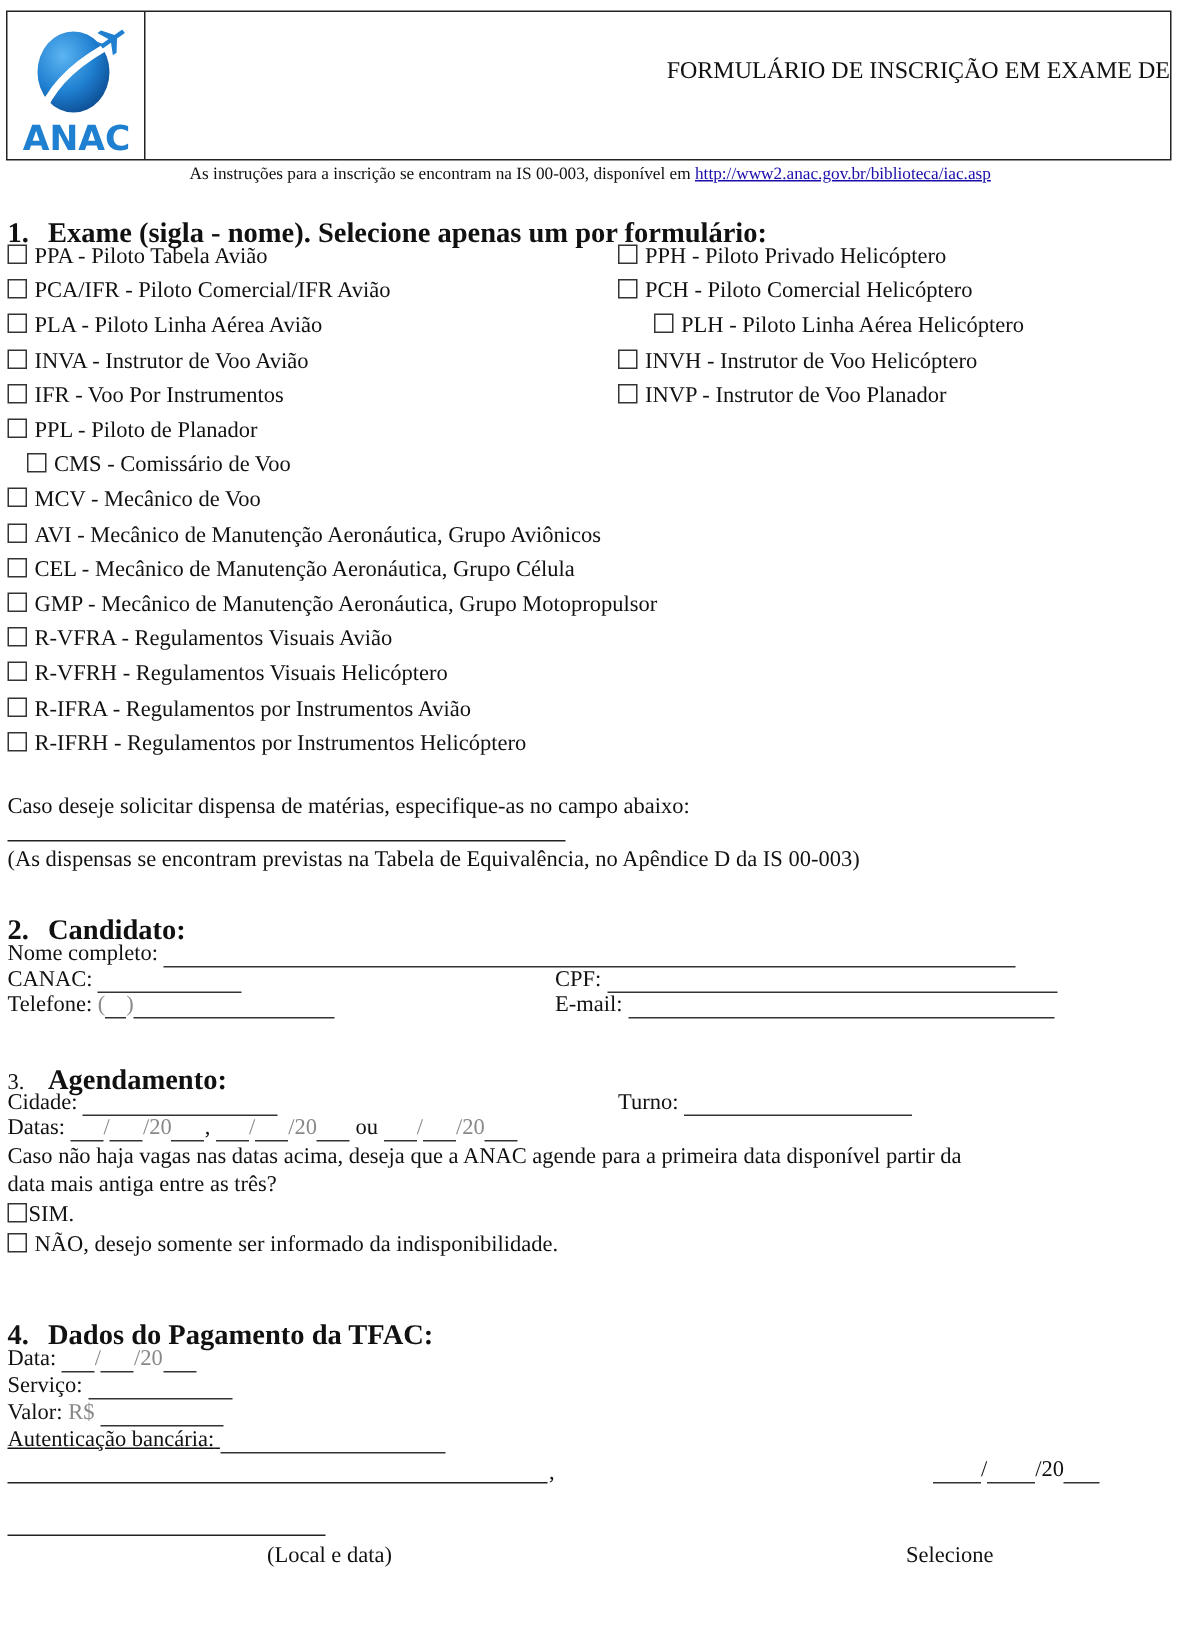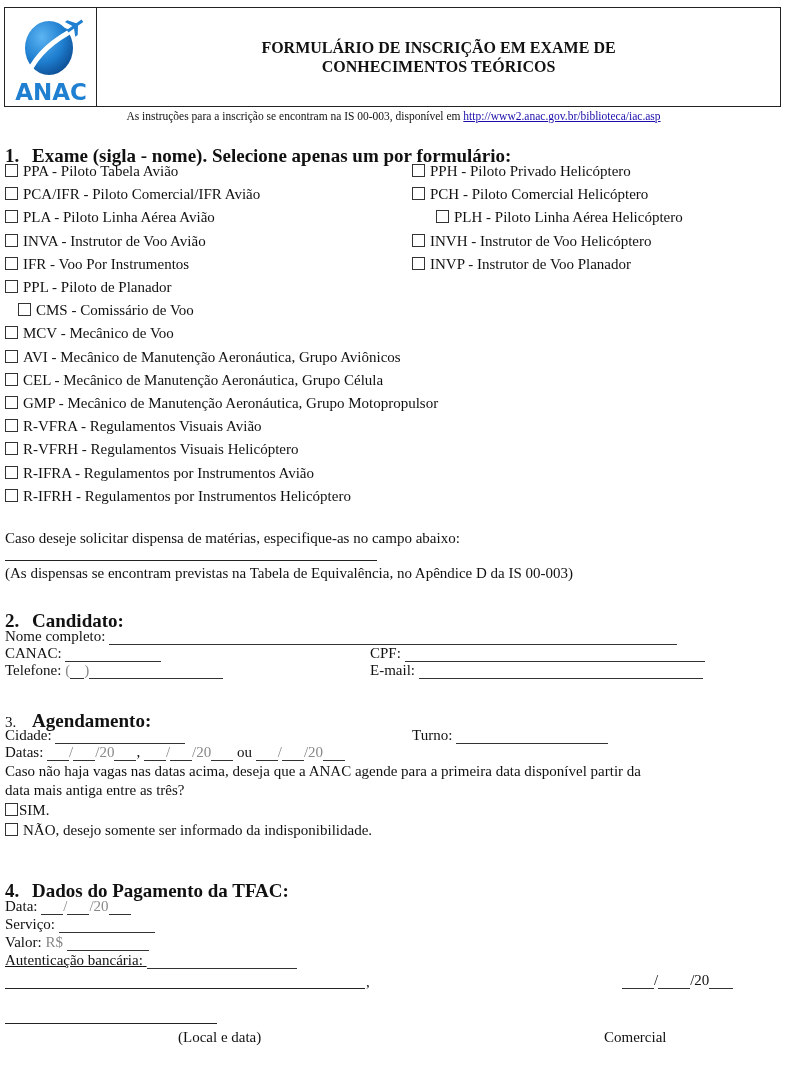--- a/index.html
+++ b/index.html
@@ -9,22 +9,22 @@
     color: #111; font-size: 15px;
   }
   .abs { position: absolute; white-space: nowrap; }
   .header-box {
     position: absolute; left: 4px; top: 7px; width: 775px; height: 98px;
     border: 1px solid #222; border-top-color: #222;
   }
   .header-box .divider { position: absolute; left: 91px; top: 0; width: 1px; height: 98px; background: #222; }
   .logo { position: absolute; left: 6px; top: 4px; width: 84px; height: 92px; }
   .title {
-    position: absolute; left: 92px; right: 0; top: 30px; text-align: center;
-    font-weight: bold; font-size: 16px; line-height: 19px;
+    position: absolute; left: 92px; right: 0; top: 30px; text-align: right;
+    font-weight: normal; font-size: 16px; line-height: 19px;
   }
   .instr { position: absolute; left: 0; width: 787px; top: 110px; text-align: center; font-size: 11.5px; }
   .instr a { color: #1a0dab; text-decoration: underline; }
   .sec-title { font-weight: bold; font-size: 19px; }
   .sec-num { display: inline-block; width: 27px; }
   .cb { display: inline-block; width: 11px; height: 11px; border: 1px solid #333; margin-right: 5px; vertical-align: -1px; }
   .item { font-size: 15px; }
   .line { display: inline-block; border-bottom: 1px solid #333; height: 14px; vertical-align: bottom; }
   .gray { color: #888; }
   .sig-text { font-size: 15px; }
@@ -49,21 +49,20 @@
         <rect x="-9" y="-1.5" width="18" height="3"></rect>
         <polygon points="-2,-1 3,-1 -3,-9 -6,-9"></polygon>
         <polygon points="-2,1 3,1 -3,9 -6,9"></polygon>
         <polygon points="-9,-1 -7,-1 -10,-5 -11,-5"></polygon>
       </g>
       <text x="40" y="88" text-anchor="middle" font-family="'DejaVu Sans', sans-serif" font-weight="bold" font-size="23" fill="#1f7fd0">ANAC</text>
     </svg>
   </div>
   <div class="title">
     <div>FORMULÁRIO DE INSCRIÇÃO EM EXAME DE</div>
-    <div>CONHECIMENTOS TEÓRICOS</div>
   </div>
 </div>
 <div class="instr">
   <span>As instruções para a inscrição se encontram na IS 00-003, disponível em </span><a>http://www2.anac.gov.br/biblioteca/iac.asp</a>
 </div>
 
 <div class="abs sec-title" style="left:5px; top:145px;">
   <span class="sec-num">1.</span><span>Exame (sigla - nome). Selecione apenas um por formulário:</span>
 </div>
 <div id="left-options">
@@ -167,13 +166,13 @@
   <span class="line" style="width:150px;"></span>
 </div>
 
 <div class="abs" style="left:5px; top:988px; width:360px; border-bottom:1px solid #222;"></div>
 <div class="abs" style="left:366px; top:974px;">,</div>
 <div class="abs" style="left:622px; top:972px;">
   <span class="line" style="width:32px;"></span><span>/</span><span class="line" style="width:32px;"></span><span>/20</span><span class="line" style="width:24px;"></span>
 </div>
 <div class="abs" style="left:5px; top:1023px; width:212px; border-bottom:1px solid #222;"></div>
 <div class="abs sig-text" style="left:178px; top:1029px;">(Local e data)</div>
-<div class="abs sig-text" style="left:604px; top:1029px;">Comercial</div>
+<div class="abs sig-text" style="left:604px; top:1029px;">Selecione</div>
 
 </body></html>

